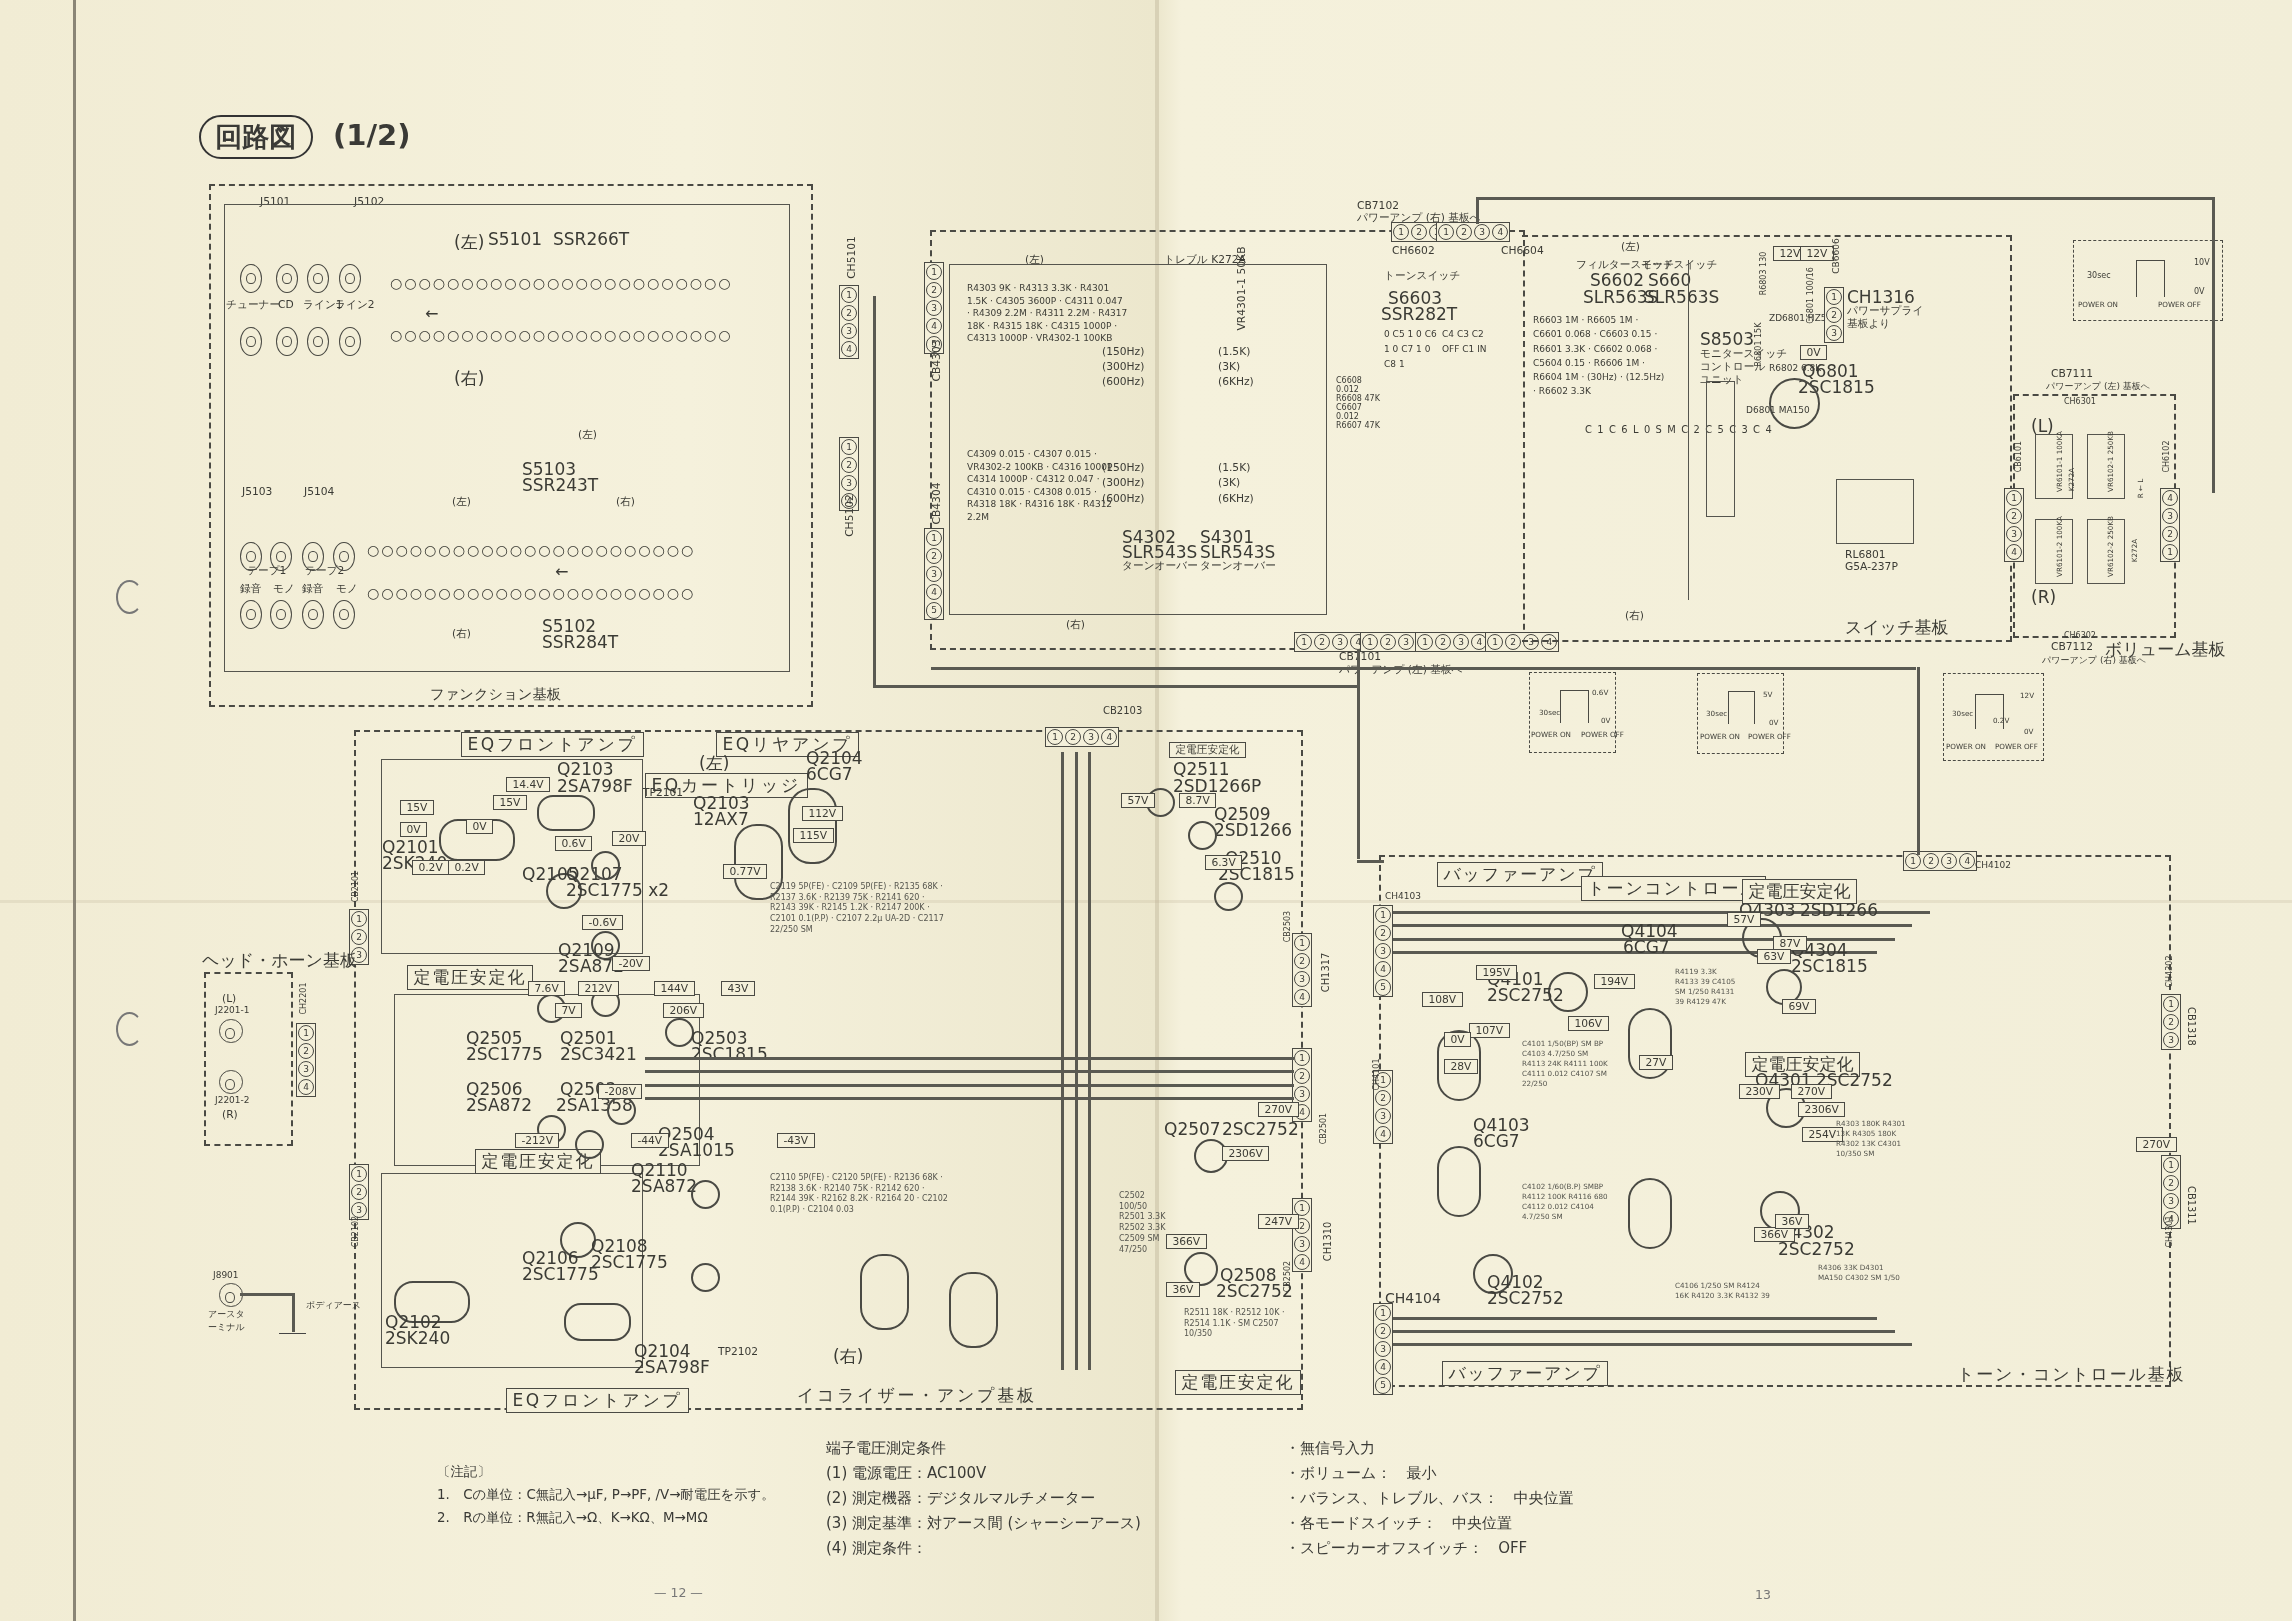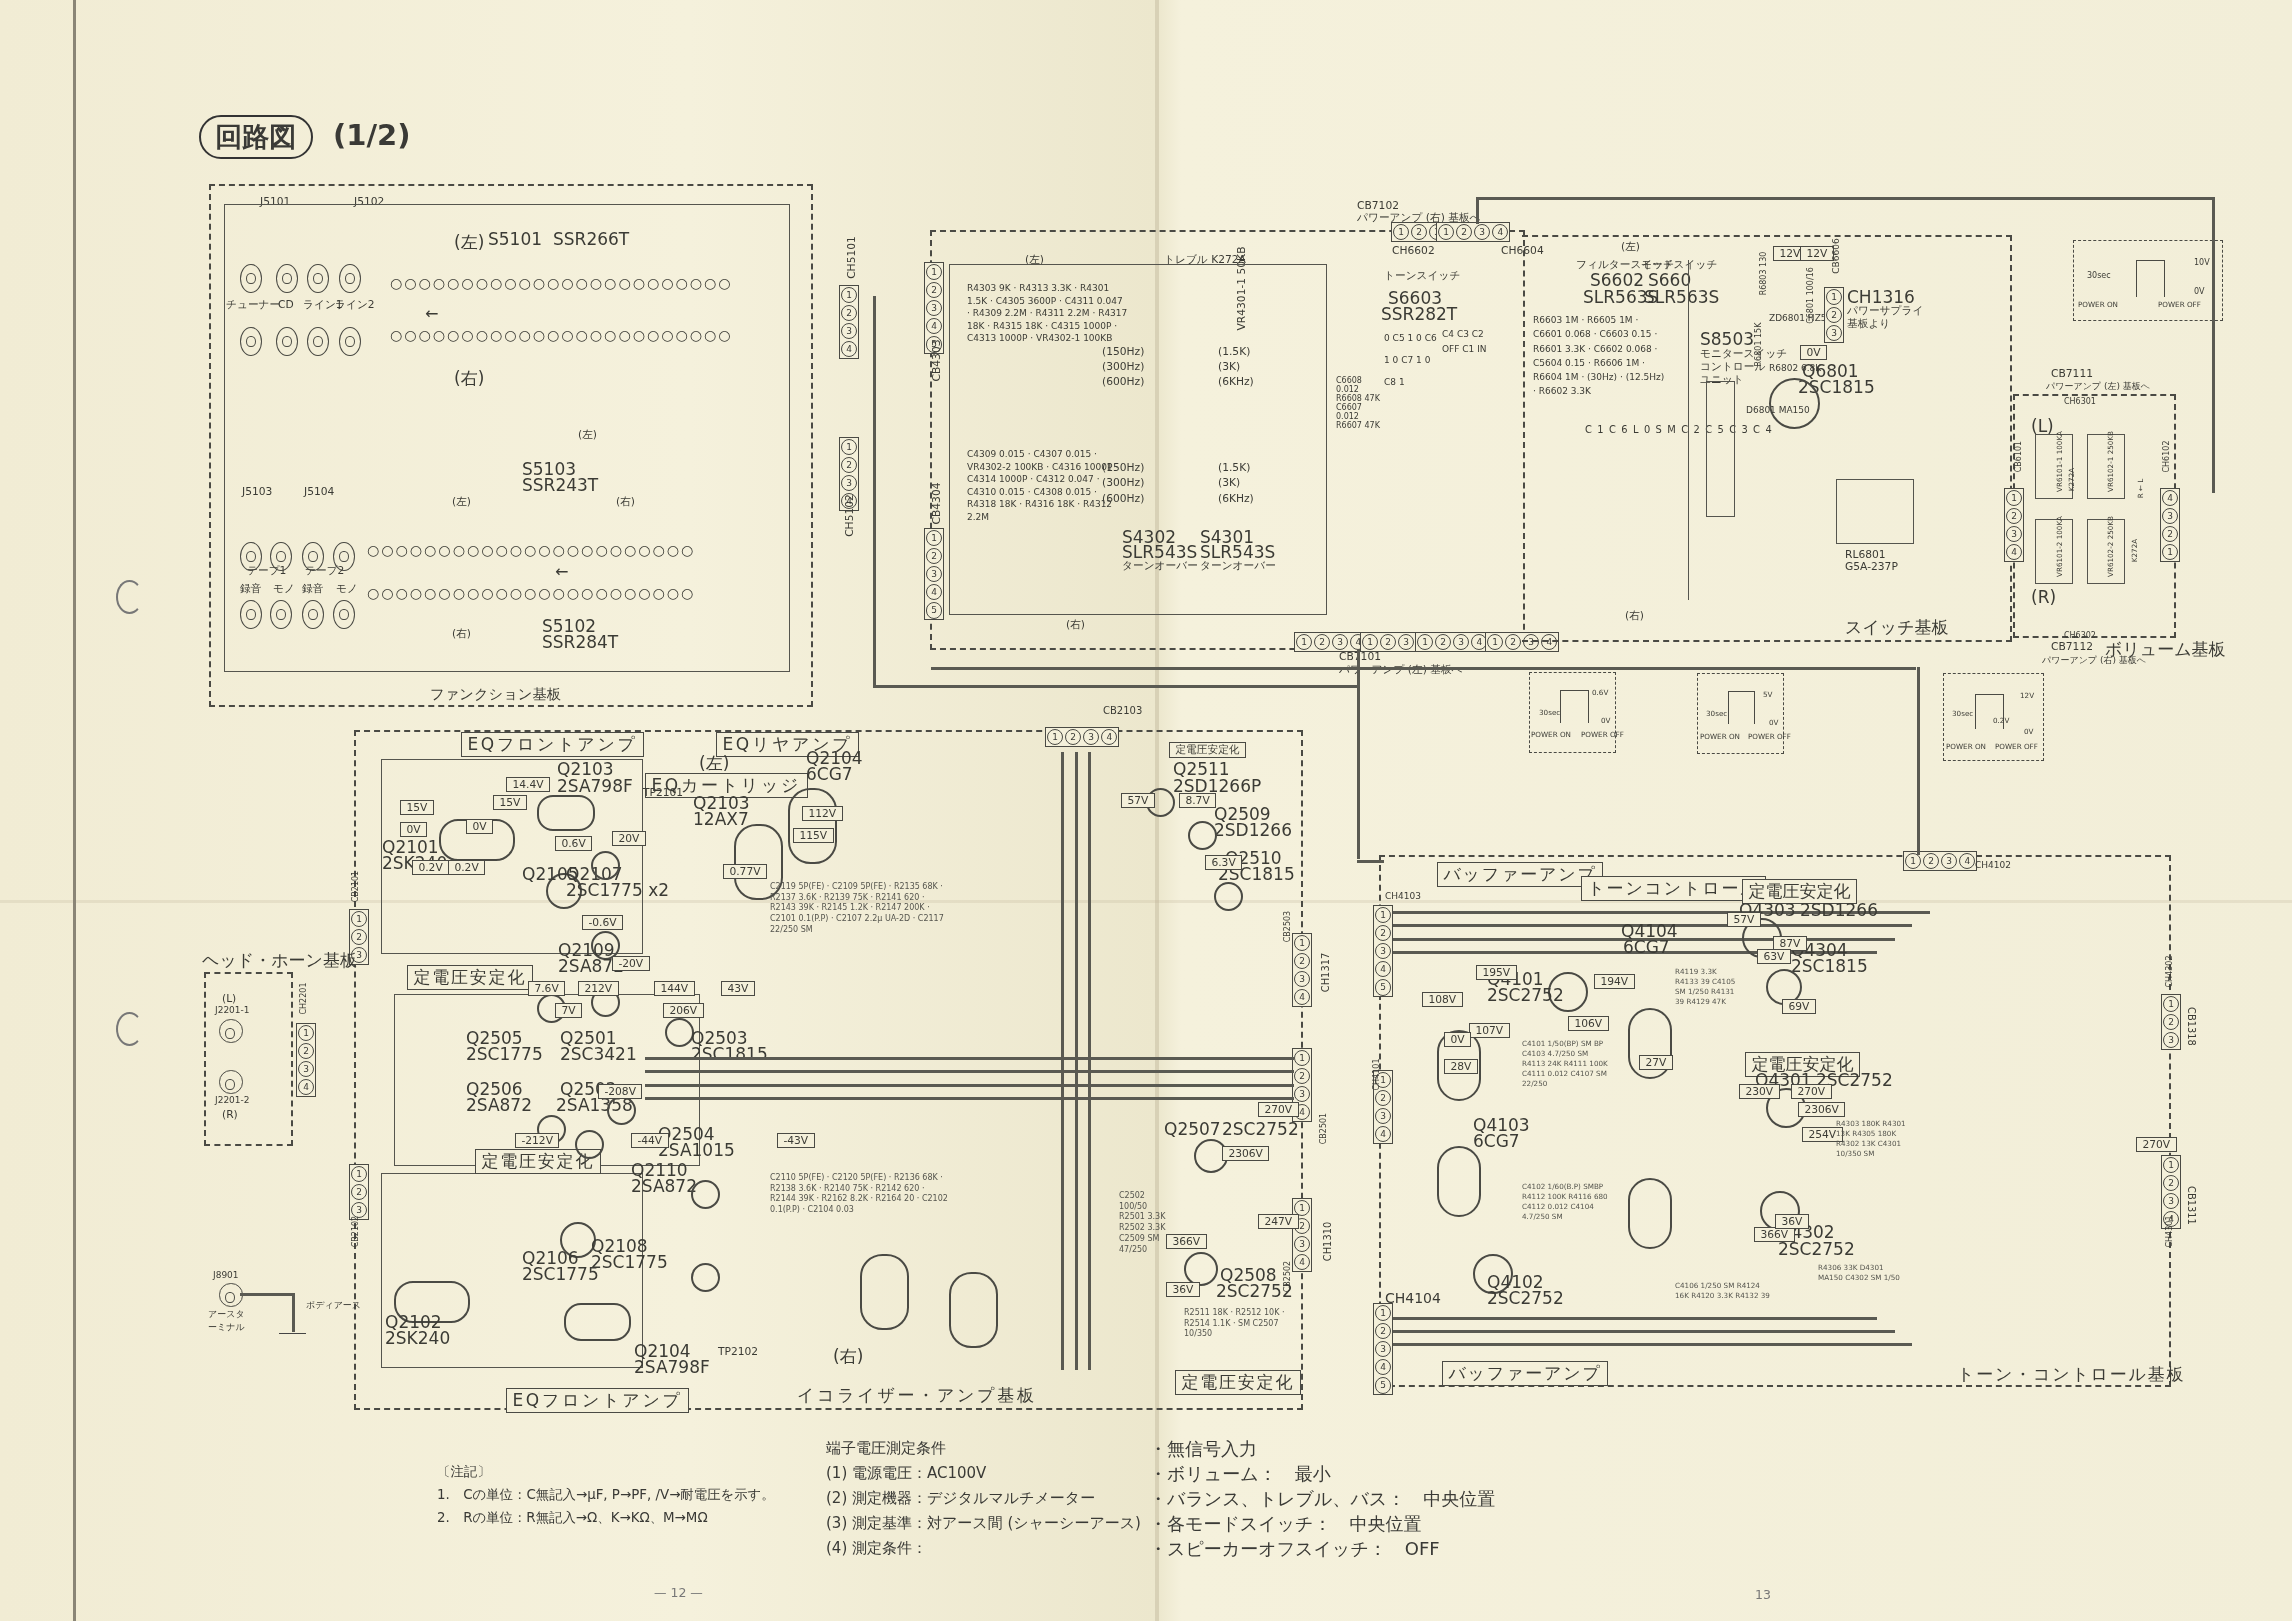--- a/index.html
+++ b/index.html
@@ -174,21 +174,21 @@
 <div class="label small" style="left:1218px;top:492px">(6KHz)</div>
 <div class="label mid" style="left:1122px;top:527px">S4302</div>
 <div class="label mid" style="left:1122px;top:542px">SLR543S</div>
 <div class="label small" style="left:1122px;top:559px">ターンオーバー</div>
 <div class="label mid" style="left:1200px;top:527px">S4301</div>
 <div class="label mid" style="left:1200px;top:542px">SLR543S</div>
 <div class="label small" style="left:1200px;top:559px">ターンオーバー</div>
 <div class="label small" style="left:1384px;top:269px">トーンスイッチ</div>
 <div class="label mid" style="left:1388px;top:288px">S6603</div>
 <div class="label mid" style="left:1381px;top:304px">SSR282T</div>
-<div class="label small" style="left:1384px;top:327px;width:54px;white-space:normal;font-size:9px;line-height:22px">
+<div class="label small" style="left:1384px;top:327px;width:54px;white-space:normal;font-size:9px;line-height:15px">
   <span>0</span> <span>C5</span> <span>1</span> <span>0</span> <span>C6</span> <span>1</span> <span>0</span> <span>C7</span> <span>1</span> <span>0</span> <span>C8</span> <span>1</span>
 </div>
 <div class="label small" style="left:1442px;top:327px;width:54px;white-space:normal;font-size:9px;line-height:15px">
   <span>C4</span> <span>C3</span> <span>C2</span> <span>OFF</span> <span>C1</span> <span>IN</span>
 </div>
 <div class="label small" style="left:1336px;top:376px;width:45px;white-space:normal;font-size:8px">
   <span>C6608 0.012</span> <span>R6608 47K</span> <span>C6607 0.012</span> <span>R6607 47K</span>
 </div>
 <div class="conn" style="left:1294px;top:632px">
   <div class="pin">1</div>
@@ -687,21 +687,21 @@
   <div>1.　Cの単位：C無記入→μF, P→PF, /V→耐電圧を示す。</div>
   <div>2.　Rの単位：R無記入→Ω、K→KΩ、M→MΩ</div>
 </div>
 <div class="notes" style="left:826px;top:1436px;font-size:15px;line-height:25px">
   <div>端子電圧測定条件</div>
   <div>(1) 電源電圧：AC100V</div>
   <div>(2) 測定機器：デジタルマルチメーター</div>
   <div>(3) 測定基準：対アース間 (シャーシーアース)</div>
   <div>(4) 測定条件：</div>
 </div>
-<div class="notes" style="left:1149px;top:1436px;font-size:18px;line-height:25px">
+<div class="notes" style="left:1285px;top:1436px;font-size:15px;line-height:25px">
   <div>・無信号入力</div>
   <div>・ボリューム：　最小</div>
   <div>・バランス、トレブル、バス：　中央位置</div>
   <div>・各モードスイッチ：　中央位置</div>
   <div>・スピーカーオフスイッチ：　OFF</div>
 </div>
 <div class="pageno" style="left:654px;top:1585px">— 12 —</div>
 <div class="pageno" style="left:1755px;top:1587px">13</div>
 
 

